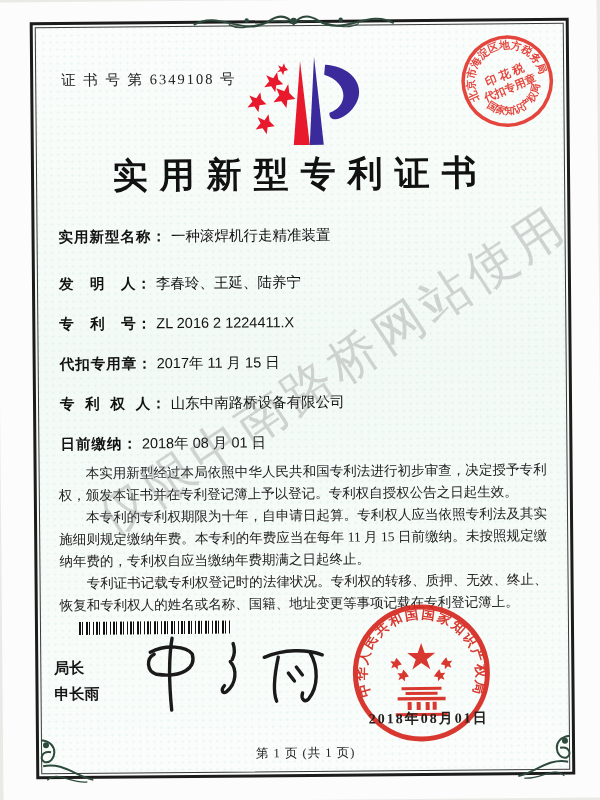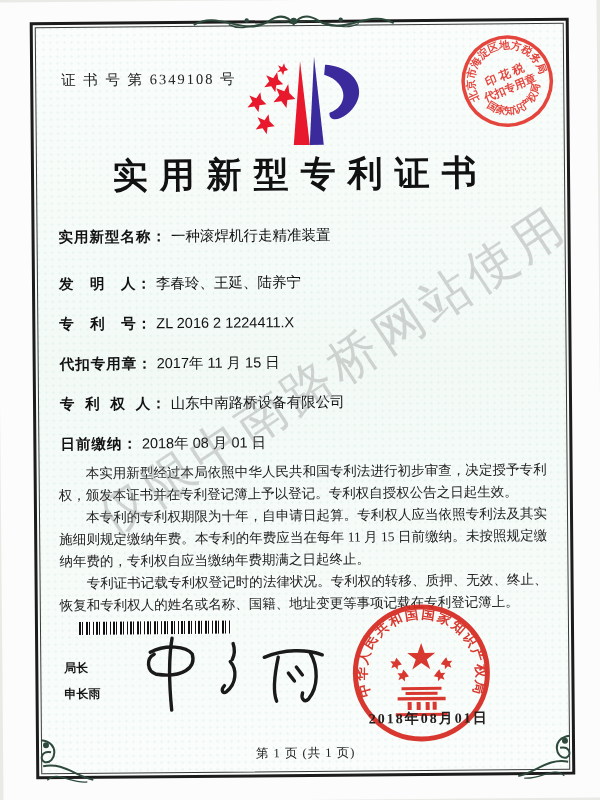--- a/index.html
+++ b/index.html
@@ -42,21 +42,21 @@
     font-size:13.5px;line-height:1.63;text-align:justify;color:#222;
   }
   .body-text p{margin:0;text-indent:2em;}
   .barcode{
     left:41px;top:597px;width:152px;height:13px;
     background:repeating-linear-gradient(90deg,
       #111 0 2px,#fff 2px 3px,#111 3px 4px,#fff 4px 7px,
       #111 7px 9px,#fff 9px 10px,#111 10px 11px,#fff 11px 14px,
       #111 14px 15px,#fff 15px 17px);
   }
-  .director{left:26px;top:630px;font-size:12px;line-height:26px;font-weight:600;color:#161616;
+  .director{left:16px;top:630px;font-size:15px;line-height:26px;font-weight:600;color:#161616;
     font-family:"Liberation Sans","DejaVu Sans",sans-serif;}
   .footer{left:0;top:722px;width:100%;text-align:center;font-size:12.5px;color:#222;letter-spacing:1px;}
   .watermark{
     left:48px;top:470px;width:640px;
     font-size:50px;letter-spacing:5px;color:rgba(135,135,135,0.34);
     font-family:"Liberation Sans","DejaVu Sans",sans-serif;
     transform:rotate(-33deg);transform-origin:0 0;
     white-space:nowrap;pointer-events:none;
   }
   .seal-date{

